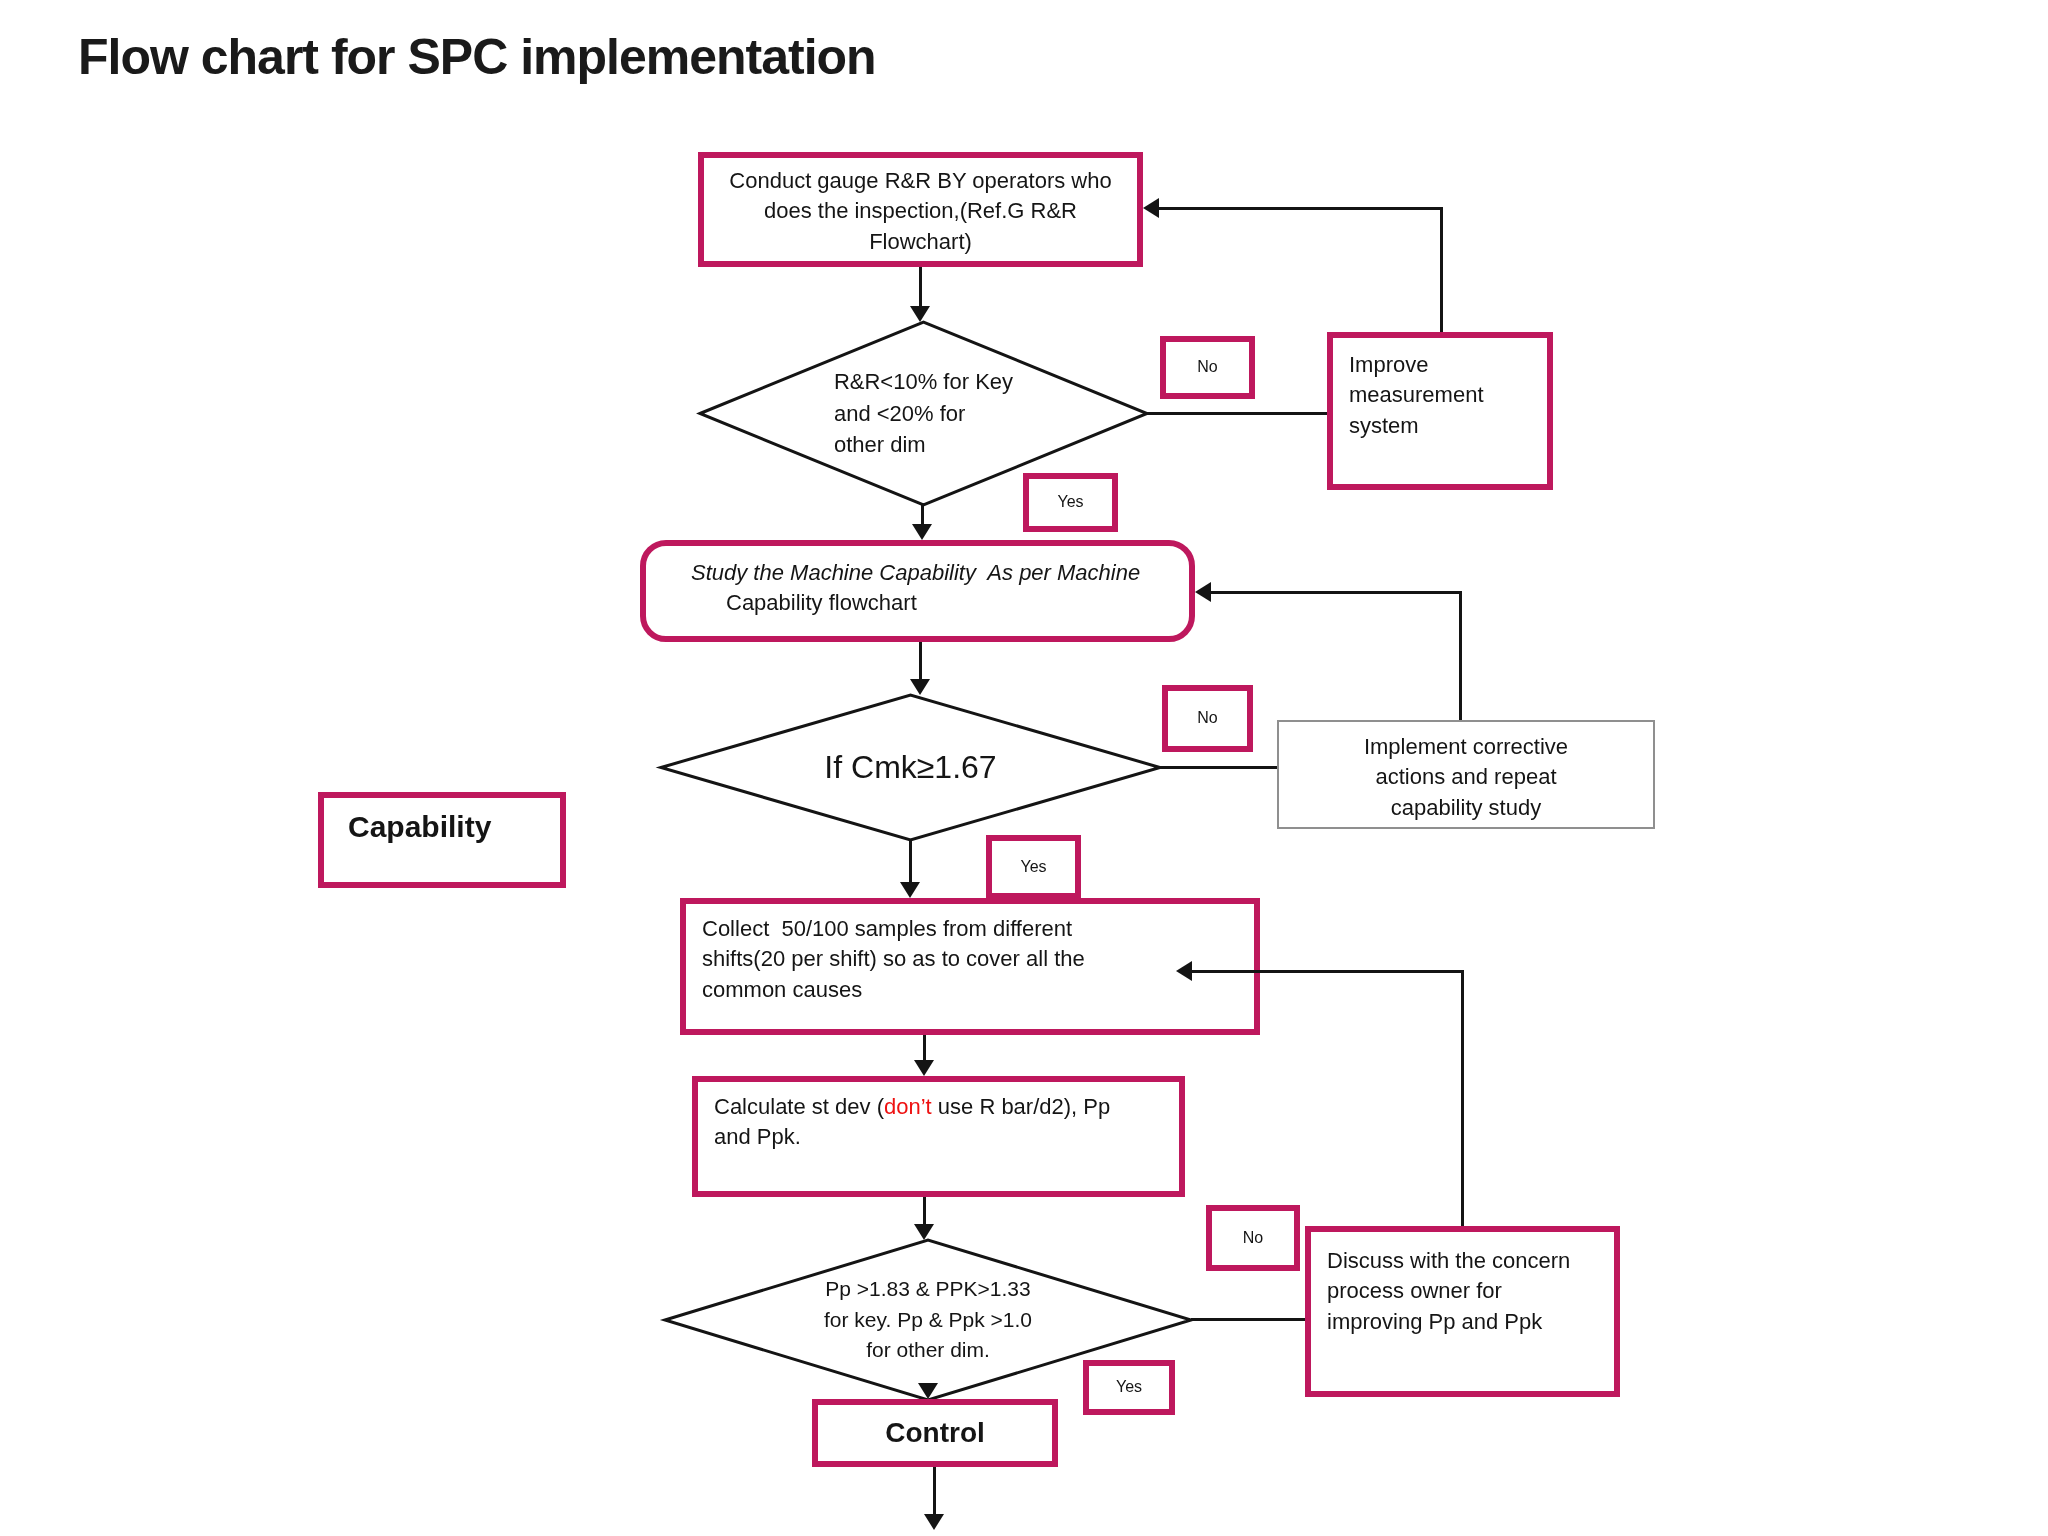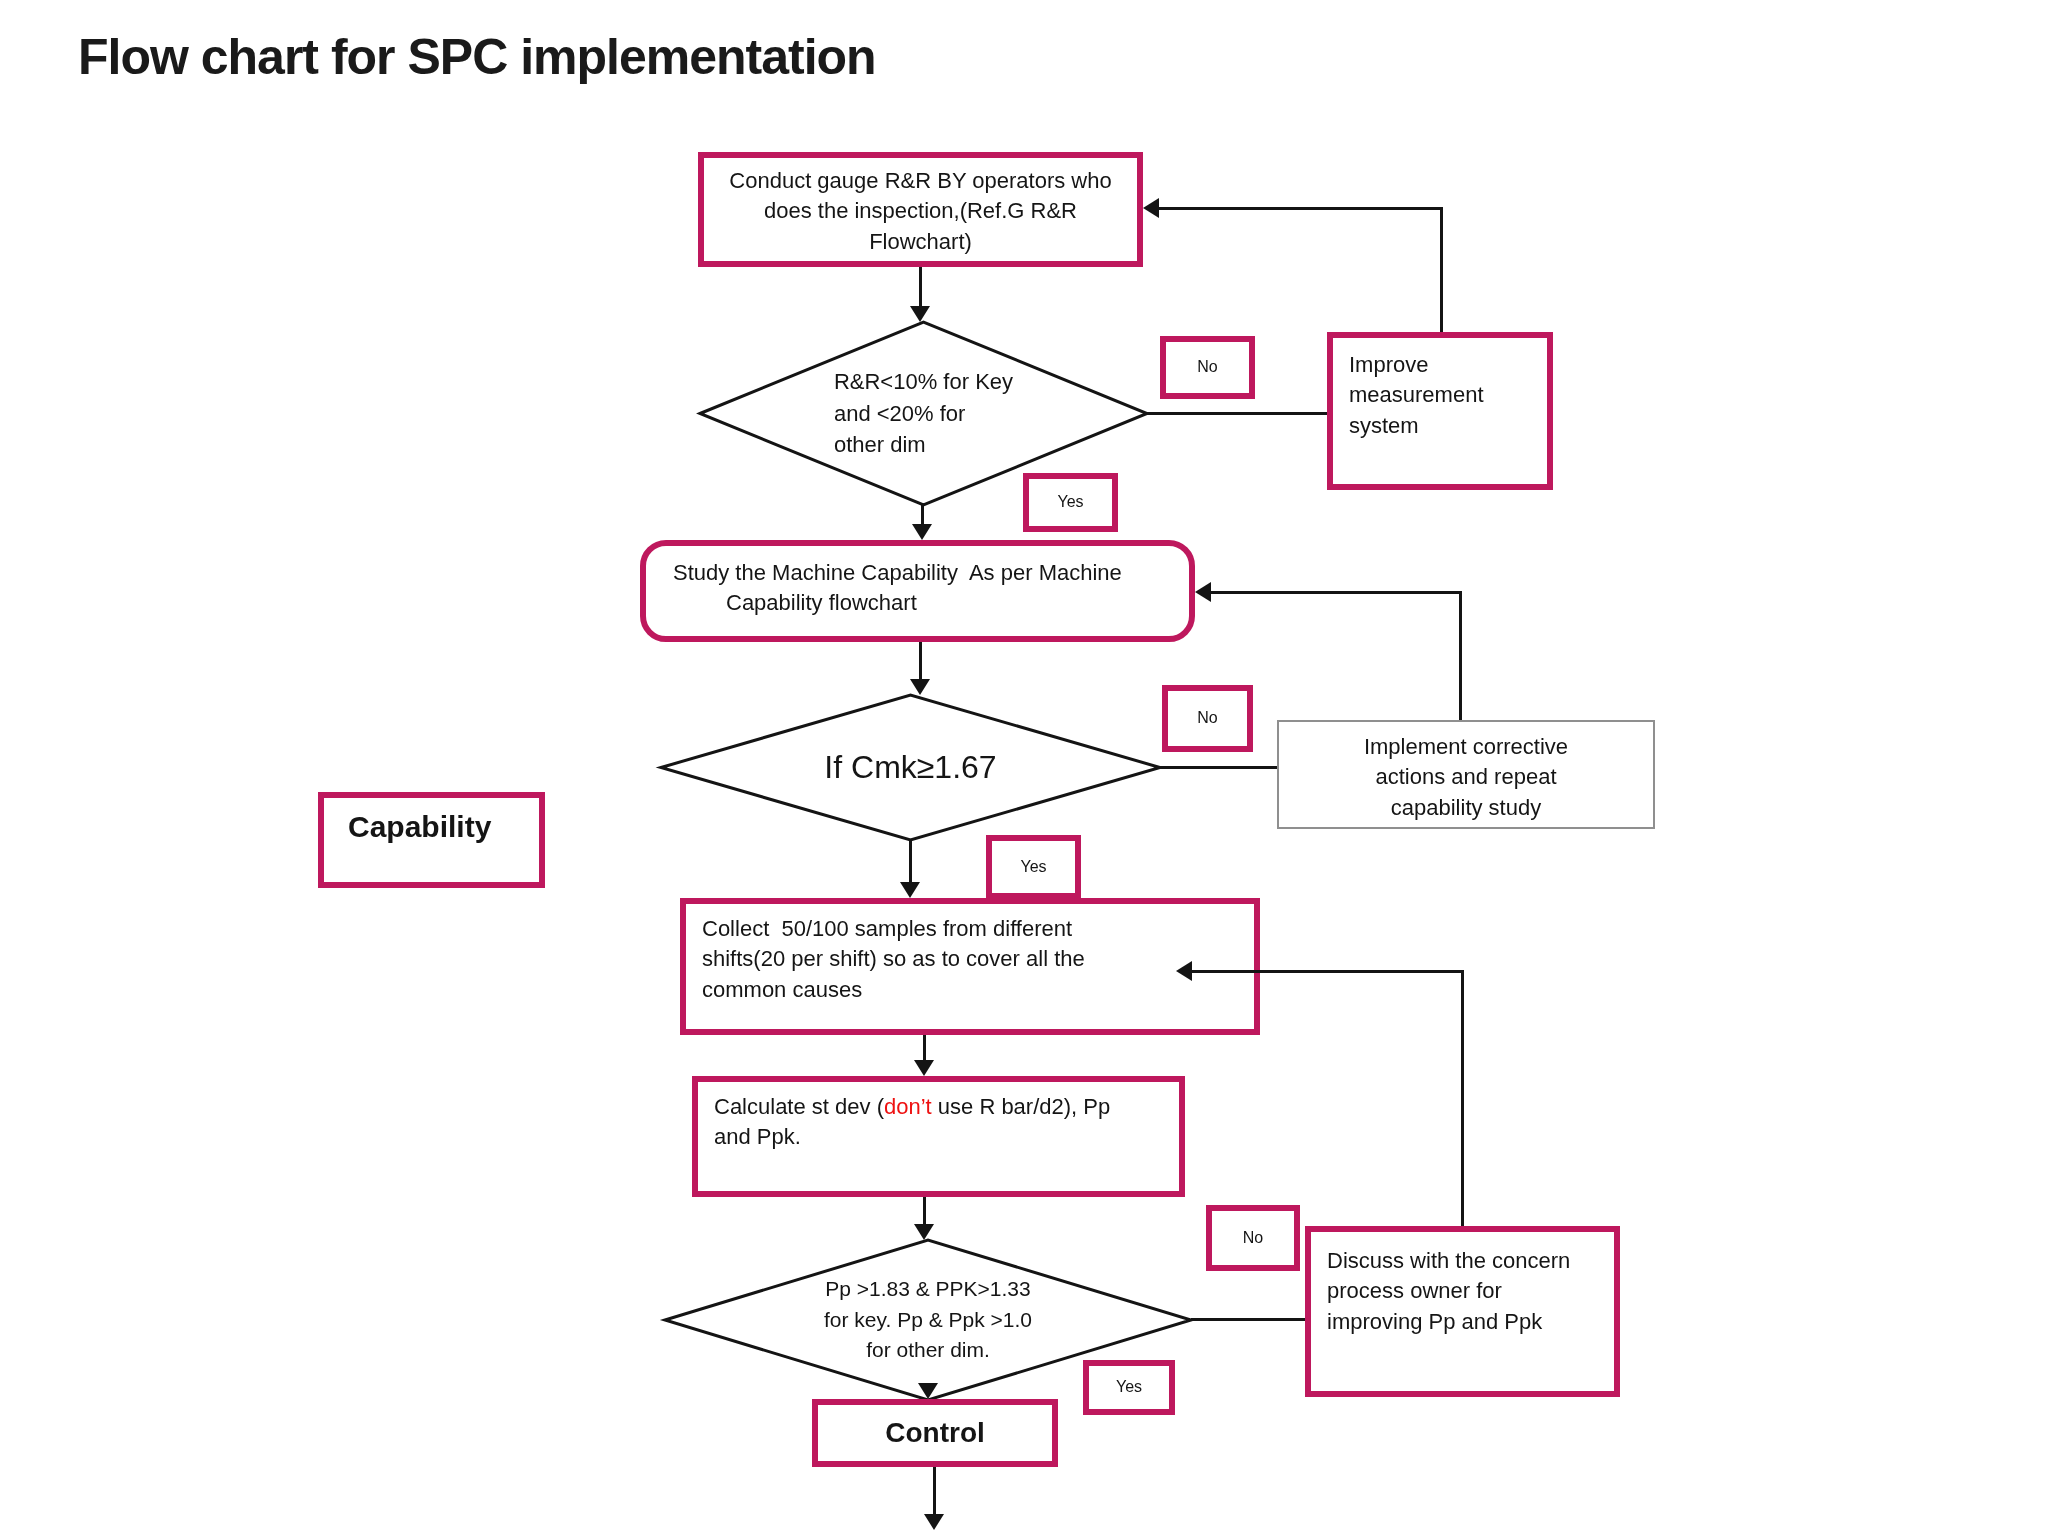--- a/index.html
+++ b/index.html
@@ -80,21 +80,21 @@
   </div>
 
   <div class="line" style="left:1147px;top:412px;width:180px;height:3px;"></div>
 
   <div class="box lbl" style="left:1023px;top:473px;width:95px;height:59px;">Yes</div>
 
   <div class="line" style="left:921px;top:505px;width:3px;height:21px;"></div>
   <div class="head-down" style="left:912px;top:524px;"></div>
 
   <div class="box rounded left-text" style="left:640px;top:540px;width:555px;height:102px;padding-top:12px;">
-    <div class="txt" style="margin-left:27px;">Study the Machine Capability  As per Machine</div>
+    <div class="txt" style="margin-left:45px;font-style:italic;">Study the Machine Capability  As per Machine</div>
     <div class="txt" style="margin-left:80px;">Capability flowchart</div>
   </div>
 
   <div class="line" style="left:1211px;top:591px;width:251px;height:3px;"></div>
   <div class="line" style="left:1459px;top:591px;width:3px;height:129px;"></div>
   <div class="head-left" style="left:1195px;top:582px;"></div>
 
   <div class="line" style="left:919px;top:642px;width:3px;height:39px;"></div>
   <div class="head-down" style="left:910px;top:679px;"></div>
 
@@ -106,21 +106,21 @@
   <div class="diamond-text" style="left:661px;top:695px;width:499px;height:145px;font-size:32px;">If Cmk≥1.67</div>
 
   <div class="box thin-gray center-text" style="left:1277px;top:720px;width:378px;height:109px;padding-top:10px;">
     <div class="txt">Implement corrective</div>
     <div class="txt">actions and repeat</div>
     <div class="txt">capability study</div>
   </div>
 
   <div class="line" style="left:1160px;top:766px;width:117px;height:3px;"></div>
 
-  <div class="box" style="left:318px;top:792px;width:227px;height:96px;padding:8px 0 0 24px;font-weight:bold;font-size:30px;">Capability</div>
+  <div class="box" style="left:318px;top:792px;width:248px;height:96px;padding:8px 0 0 24px;font-weight:bold;font-size:30px;">Capability</div>
 
   <div class="box lbl" style="left:986px;top:835px;width:95px;height:64px;">Yes</div>
 
   <div class="line" style="left:909px;top:840px;width:3px;height:44px;"></div>
   <div class="head-down" style="left:900px;top:882px;"></div>
 
   <div class="box left-text" style="left:680px;top:898px;width:580px;height:137px;padding:10px 10px 0 16px;">
     <div class="txt">Collect  50/100 samples from different</div>
     <div class="txt">shifts(20 per shift) so as to cover all the</div>
     <div class="txt">common causes</div>

